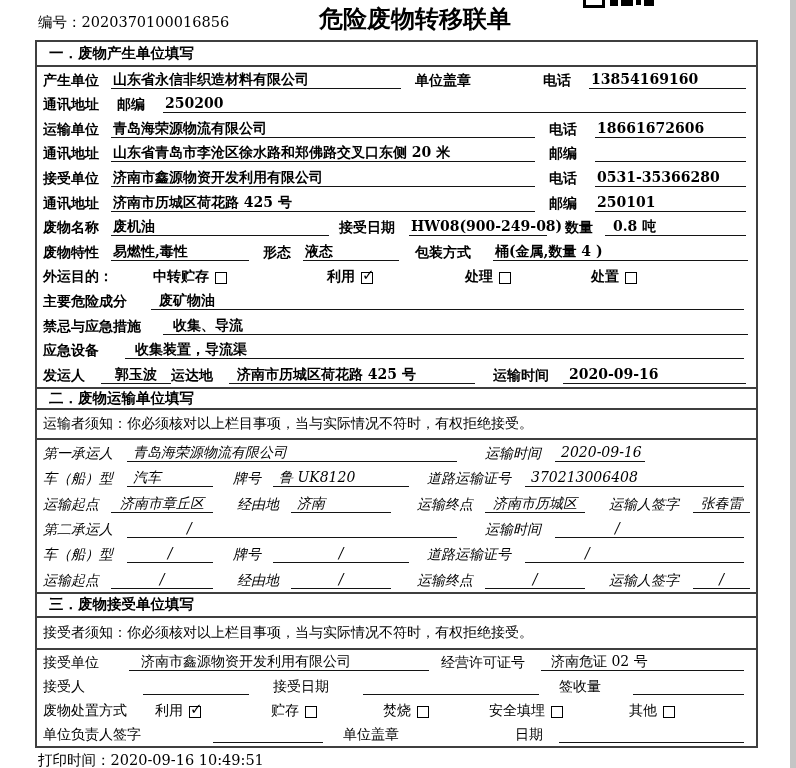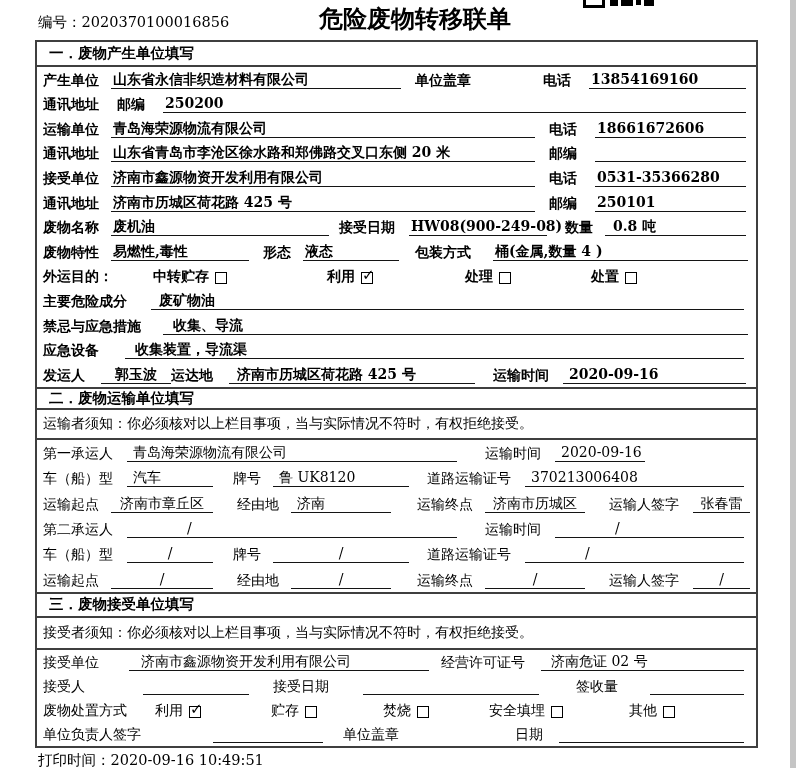--- a/index.html
+++ b/index.html
@@ -23,21 +23,21 @@
            border-bottom:2px solid #3f3f3f; white-space:nowrap; }
   .sec-h.mid { border-top:2px solid #3f3f3f; }
   .h1 { height:25px; } .h2 { height:23px; } .h3 { height:26px; }
 
   .notice { font-size:14px; padding-left:6px; display:flex; align-items:center;
             border-bottom:2px solid #3f3f3f; white-space:nowrap; }
   .n2 { height:30px; } .n3 { height:32px;font-family:Liberation Mono, monospace; }
 
   .row { display:flex; align-items:flex-end; padding:0 0 3px 6px; font-size:14px; line-height:17px;
          flex-wrap:nowrap; }
-  .rA { height:24.6px;font-weight:bold; } .rB { height:25.3px; } .rC { height:24.2px; }
+  .rA { height:24.6px;font-weight:bold; } .rB { height:25.3px;font-style:italic; } .rC { height:24.2px; }
 
   .lbl { flex-shrink:0; white-space:nowrap; }
   .fld { border-bottom:1px solid #141414; white-space:nowrap; padding:0 2px; flex-shrink:0; min-height:17px; }
   .fld.ctr { text-align:center; }
   .fx  { flex:1 1 auto; }
 
   .opt { display:flex; align-items:flex-end; flex-shrink:0; }
   .cb { width:12px; height:12px; border:1px solid #000; margin-left:6px; margin-bottom:1px;
         position:relative; flex-shrink:0; }
   .cb.checked::after { content:"✓"; position:absolute; left:0; top:-6px; font-size:15px;
@@ -234,21 +234,21 @@
       <span class="fld" style="width:300px;margin-left:26px;padding-left:12px">济南市鑫源物资开发利用有限公司</span>
       <span class="lbl" style="width:92px;margin-left:12px">经营许可证号</span>
       <span class="fld fx" style="margin-left:8px;margin-right:12px;padding-left:10px">济南危证 02 号</span>
     </div>
 
     <div class="row rC">
       <span class="lbl" style="width:46px">接受人</span>
       <span class="fld" style="width:106px;margin-left:54px"></span>
       <span class="lbl" style="width:60px;margin-left:24px">接受日期</span>
       <span class="fld" style="width:176px;margin-left:30px"></span>
-      <span class="lbl" style="width:46px;margin-left:37px">签收量</span>
+      <span class="lbl" style="width:46px;margin-left:20px">签收量</span>
       <span class="fld fx" style="margin-left:28px;margin-right:12px"></span>
     </div>
 
     <div class="row rC">
       <span class="lbl" style="width:88px">废物处置方式</span>
       <span class="opt" style="margin-left:24px">
         <span class="lbl">利用</span>
         <span class="cb checked"></span>
       </span>
       <span class="opt" style="margin-left:70px">

